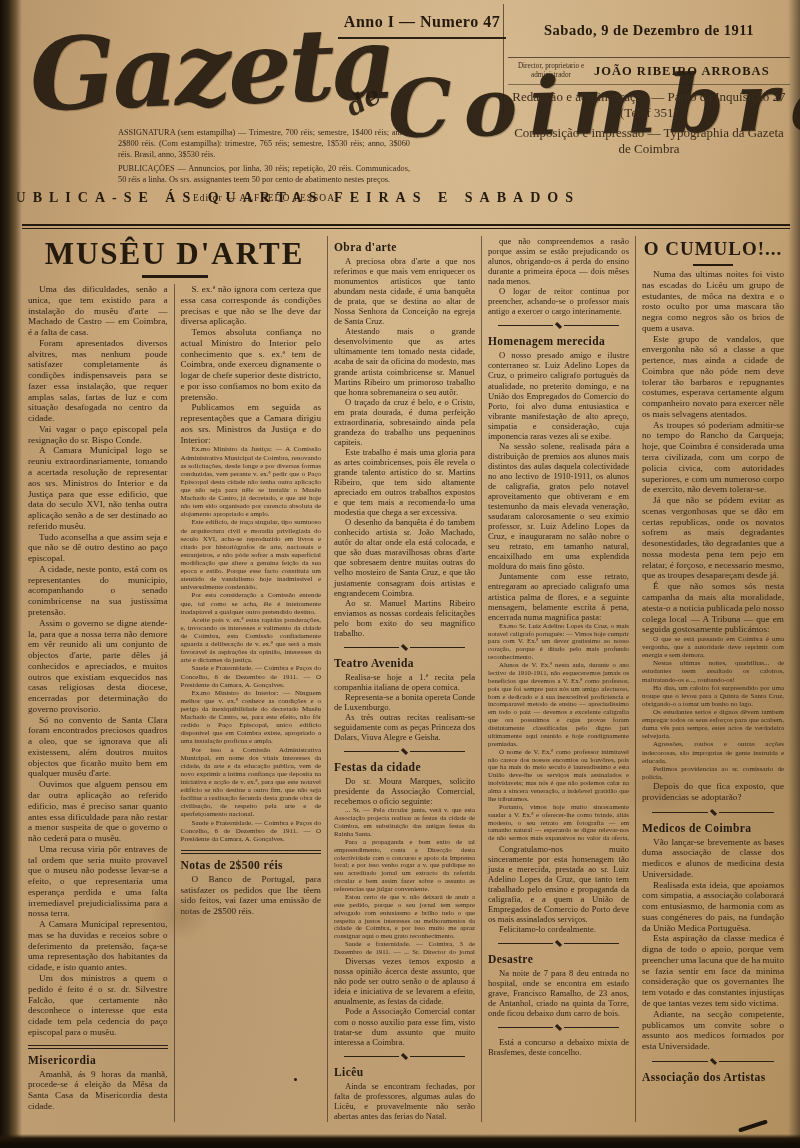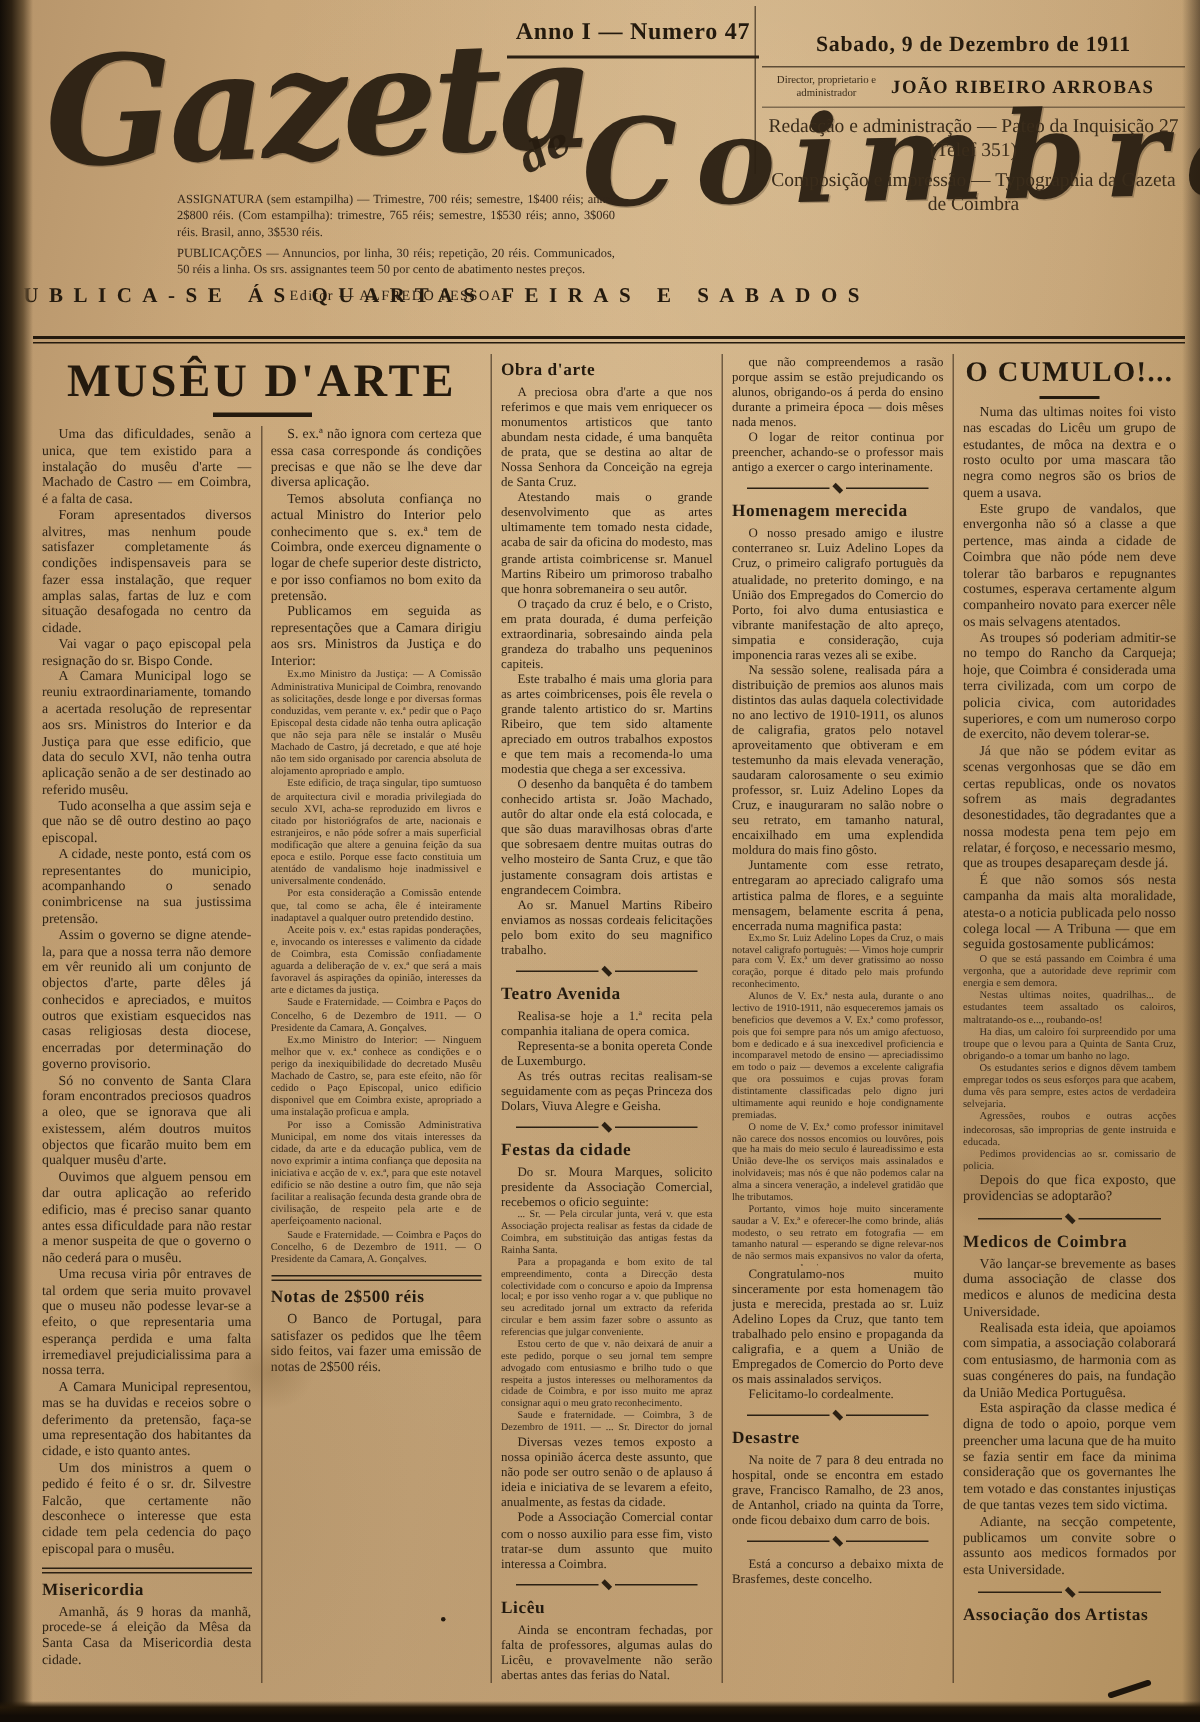--- a/index.html
+++ b/index.html
@@ -23,21 +23,21 @@
   .dot{position:absolute;width:3px;height:3px;background:#241a0e;border-radius:50%;}
 
   
   .masthead{position:absolute;left:0;top:0;width:800px;height:232px;}
   .issue-line{position:absolute;left:338px;top:13px;width:168px;text-align:center;
     font-weight:bold;font-size:16px;letter-spacing:.5px;color:#241a0e;}
   .issue-rule{position:absolute;left:338px;top:37px;width:168px;height:2px;background:#2b2013;}
   .mast-vrule{position:absolute;left:503px;top:4px;width:1px;height:112px;background:rgba(43,32,19,.65);}
   .right-block{position:absolute;left:508px;top:22px;width:282px;}
   .date-line{font-weight:bold;font-size:14.5px;text-align:center;letter-spacing:.5px;color:#241a0e;
-    padding-bottom:5px;border-bottom:1px solid rgba(43,32,19,.7);}
+    padding-bottom:18px;border-bottom:1px solid rgba(43,32,19,.7);}
   .director-row{display:flex;align-items:center;padding:4px 0;border-bottom:1px solid rgba(43,32,19,.5);}
   .director-label{width:86px;font-size:7.2px;line-height:1.25;text-align:center;color:#3a2c1b;}
   .director-name{flex:1;text-align:left;font-weight:bold;font-size:12.5px;letter-spacing:1px;color:#241a0e;}
   .addr-line,.printer-line{font-size:13px;text-align:center;color:#3a2c1b;margin-top:4px;}
   .t-gazeta{position:absolute;left:30px;top:10px;font-family:"DejaVu Serif",serif;
     font-style:italic;font-weight:900;font-size:100px;letter-spacing:-3px;color:#261c10;
     transform:rotate(-2deg);text-shadow:1px 1px 0 rgba(30,20,8,.25);opacity:.93;}
   .t-de{position:absolute;left:346px;top:86px;font-family:"DejaVu Serif",serif;font-style:italic;
     font-weight:bold;font-size:26px;color:#261c10;transform:rotate(-28deg);opacity:.9;}
   .t-coimbra{position:absolute;left:388px;top:58px;font-family:"DejaVu Serif",serif;

